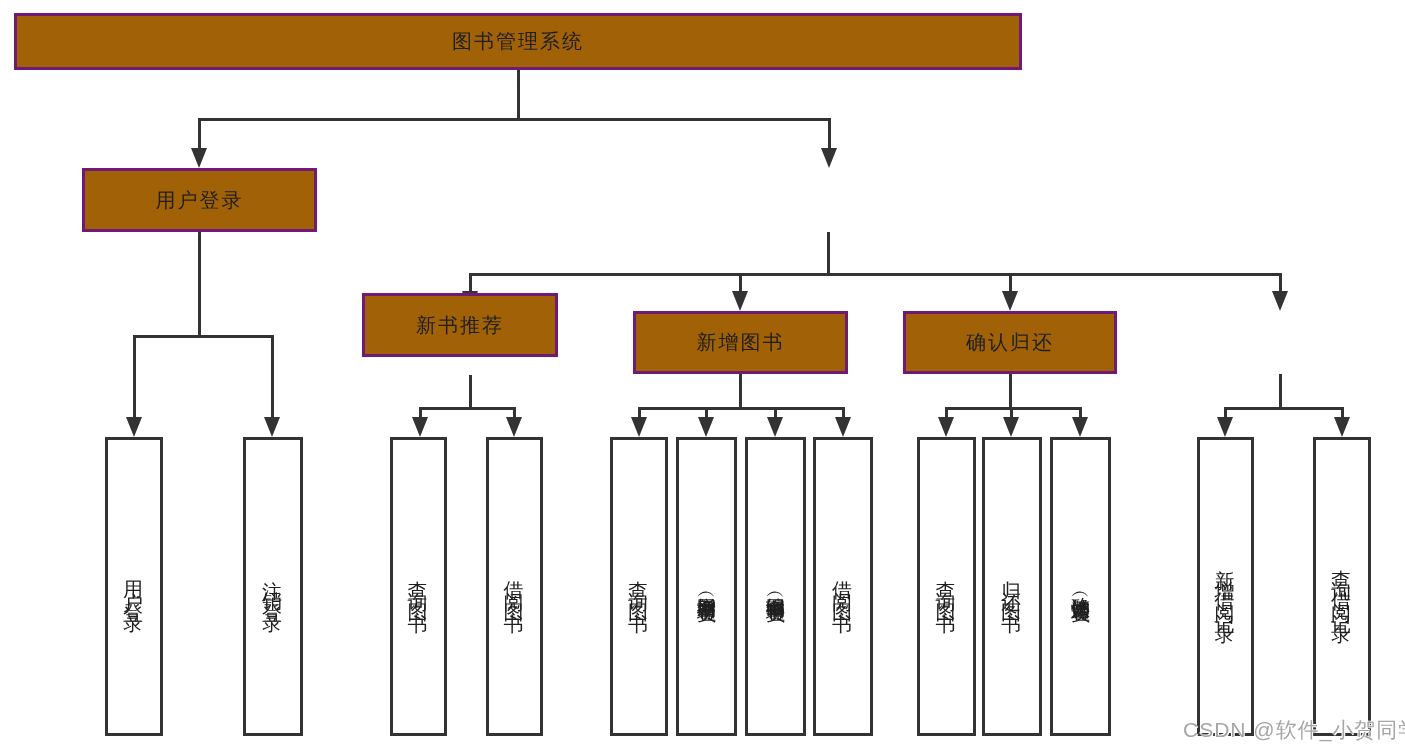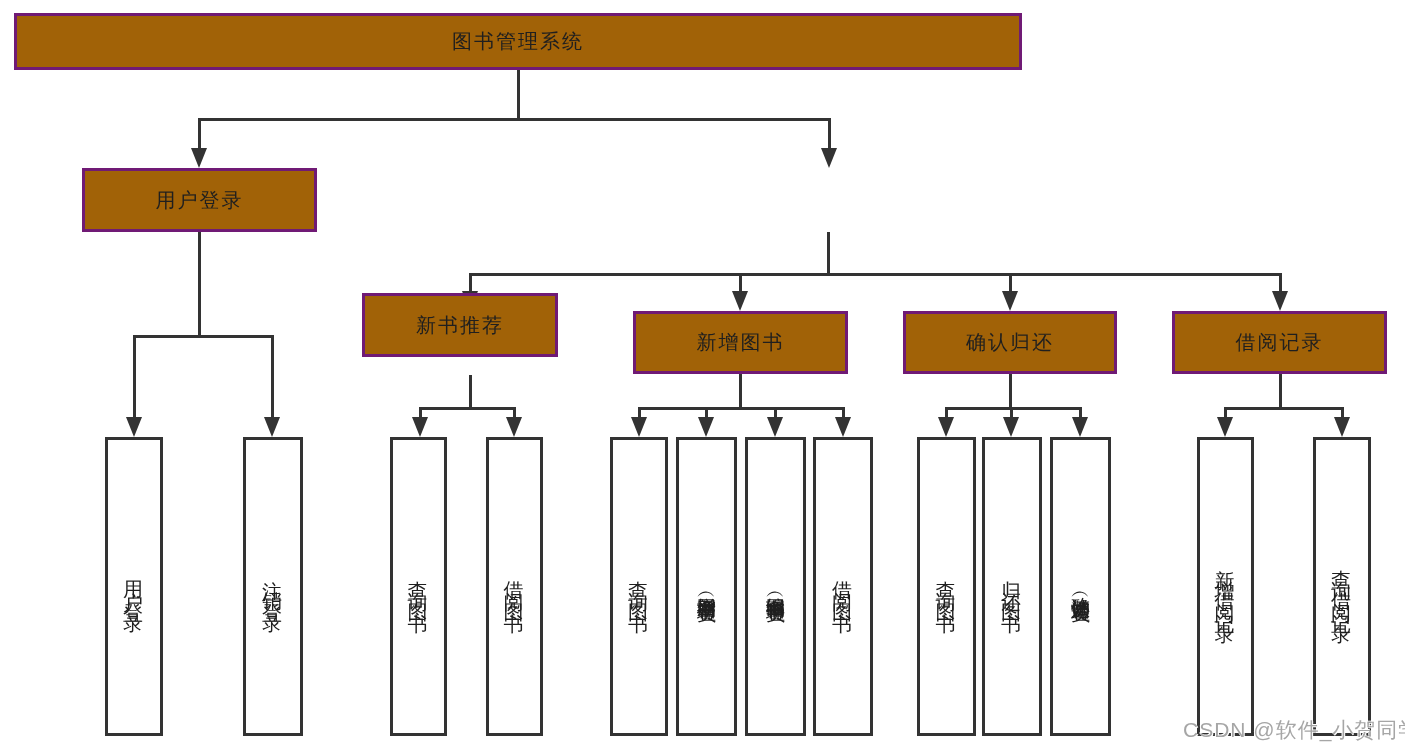--- a/index.html
+++ b/index.html
@@ -80,21 +80,20 @@
   <div class="vline" style="left:739px;top:273px;height:19px"></div>
   <div class="arrow" style="left:732px;top:291px"></div>
   <div class="vline" style="left:1009px;top:273px;height:19px"></div>
   <div class="arrow" style="left:1002px;top:291px"></div>
   <div class="vline" style="left:1279px;top:273px;height:19px"></div>
   <div class="arrow" style="left:1272px;top:291px"></div>
 
   <div class="node" style="left:362px;top:293px;width:196px;height:64px">新书推荐</div>
   <div class="node" style="left:633px;top:311px;width:215px;height:63px">新增图书</div>
   <div class="node" style="left:903px;top:311px;width:214px;height:63px">确认归还</div>
-  <div class="node" style="left:1172px;top:311px;width:215px;height:63px">借阅记录</div>
 
   <div class="vline" style="left:469px;top:375px;height:33px"></div>
   <div class="hline" style="left:419px;top:407px;width:97px"></div>
   <div class="vline" style="left:419px;top:407px;height:12px"></div>
   <div class="arrow" style="left:412px;top:417px"></div>
   <div class="vline" style="left:513px;top:407px;height:12px"></div>
   <div class="arrow" style="left:506px;top:417px"></div>
 
   <div class="vline" style="left:739px;top:374px;height:34px"></div>
   <div class="hline" style="left:638px;top:407px;width:207px"></div>

